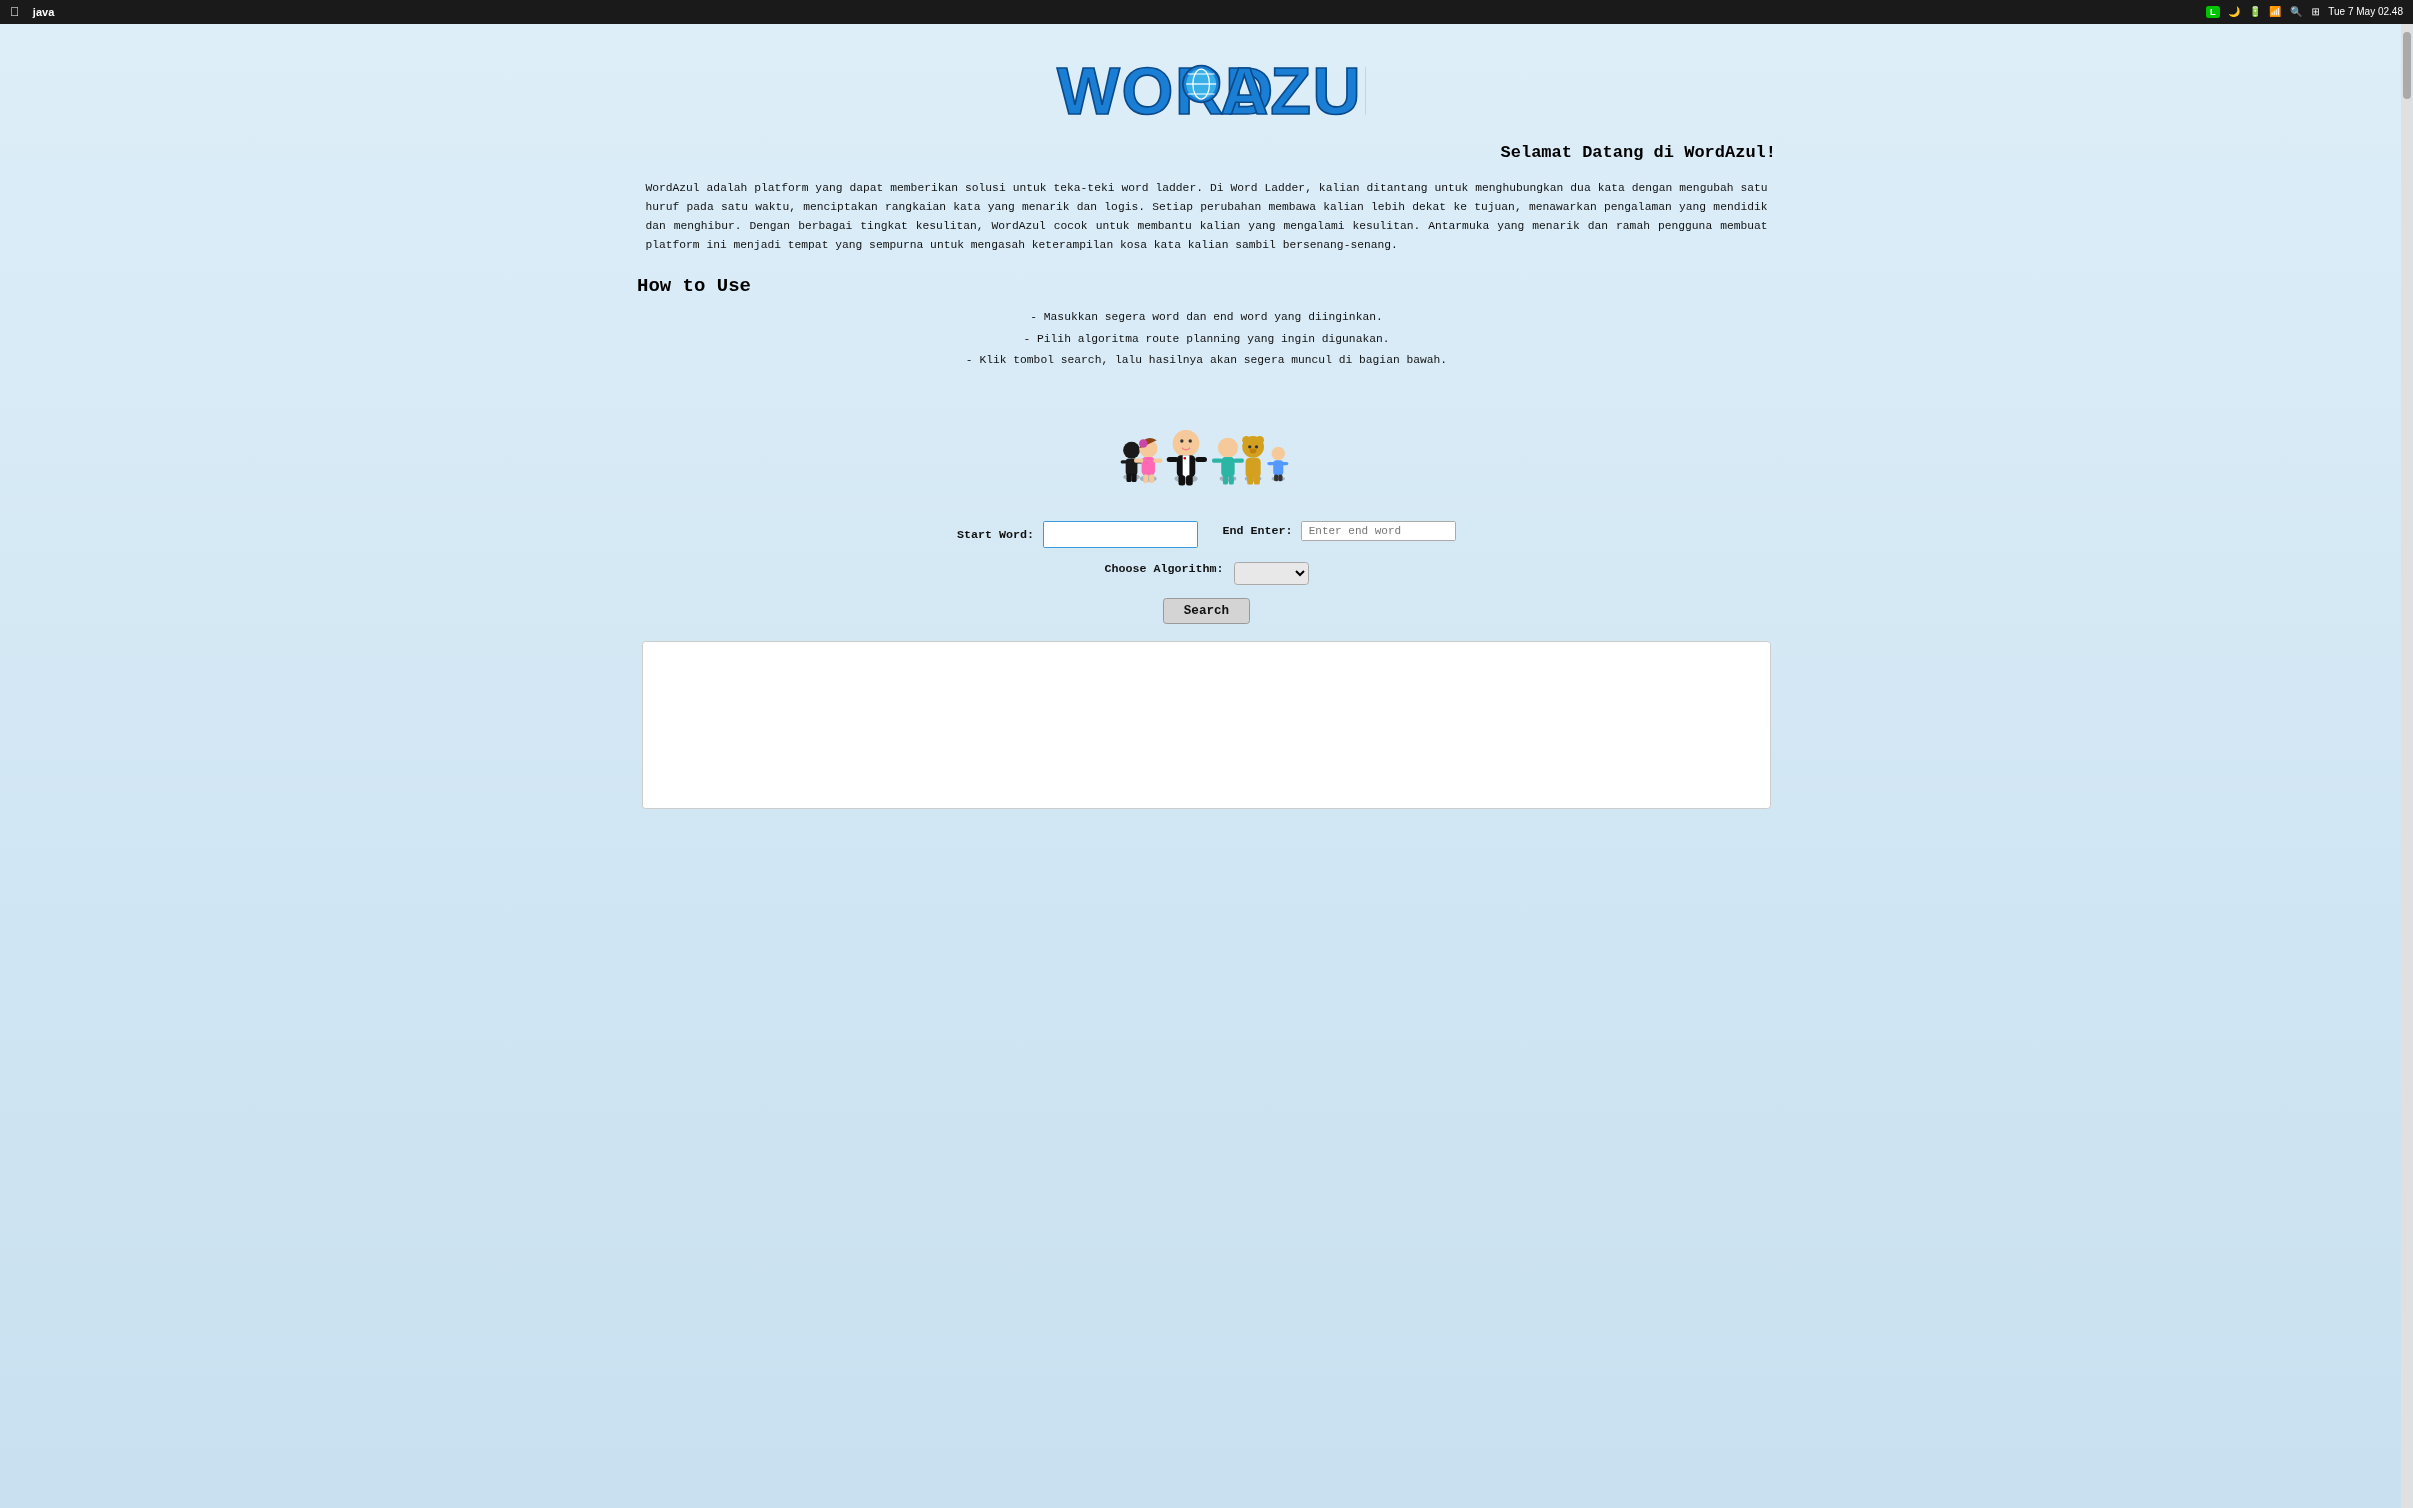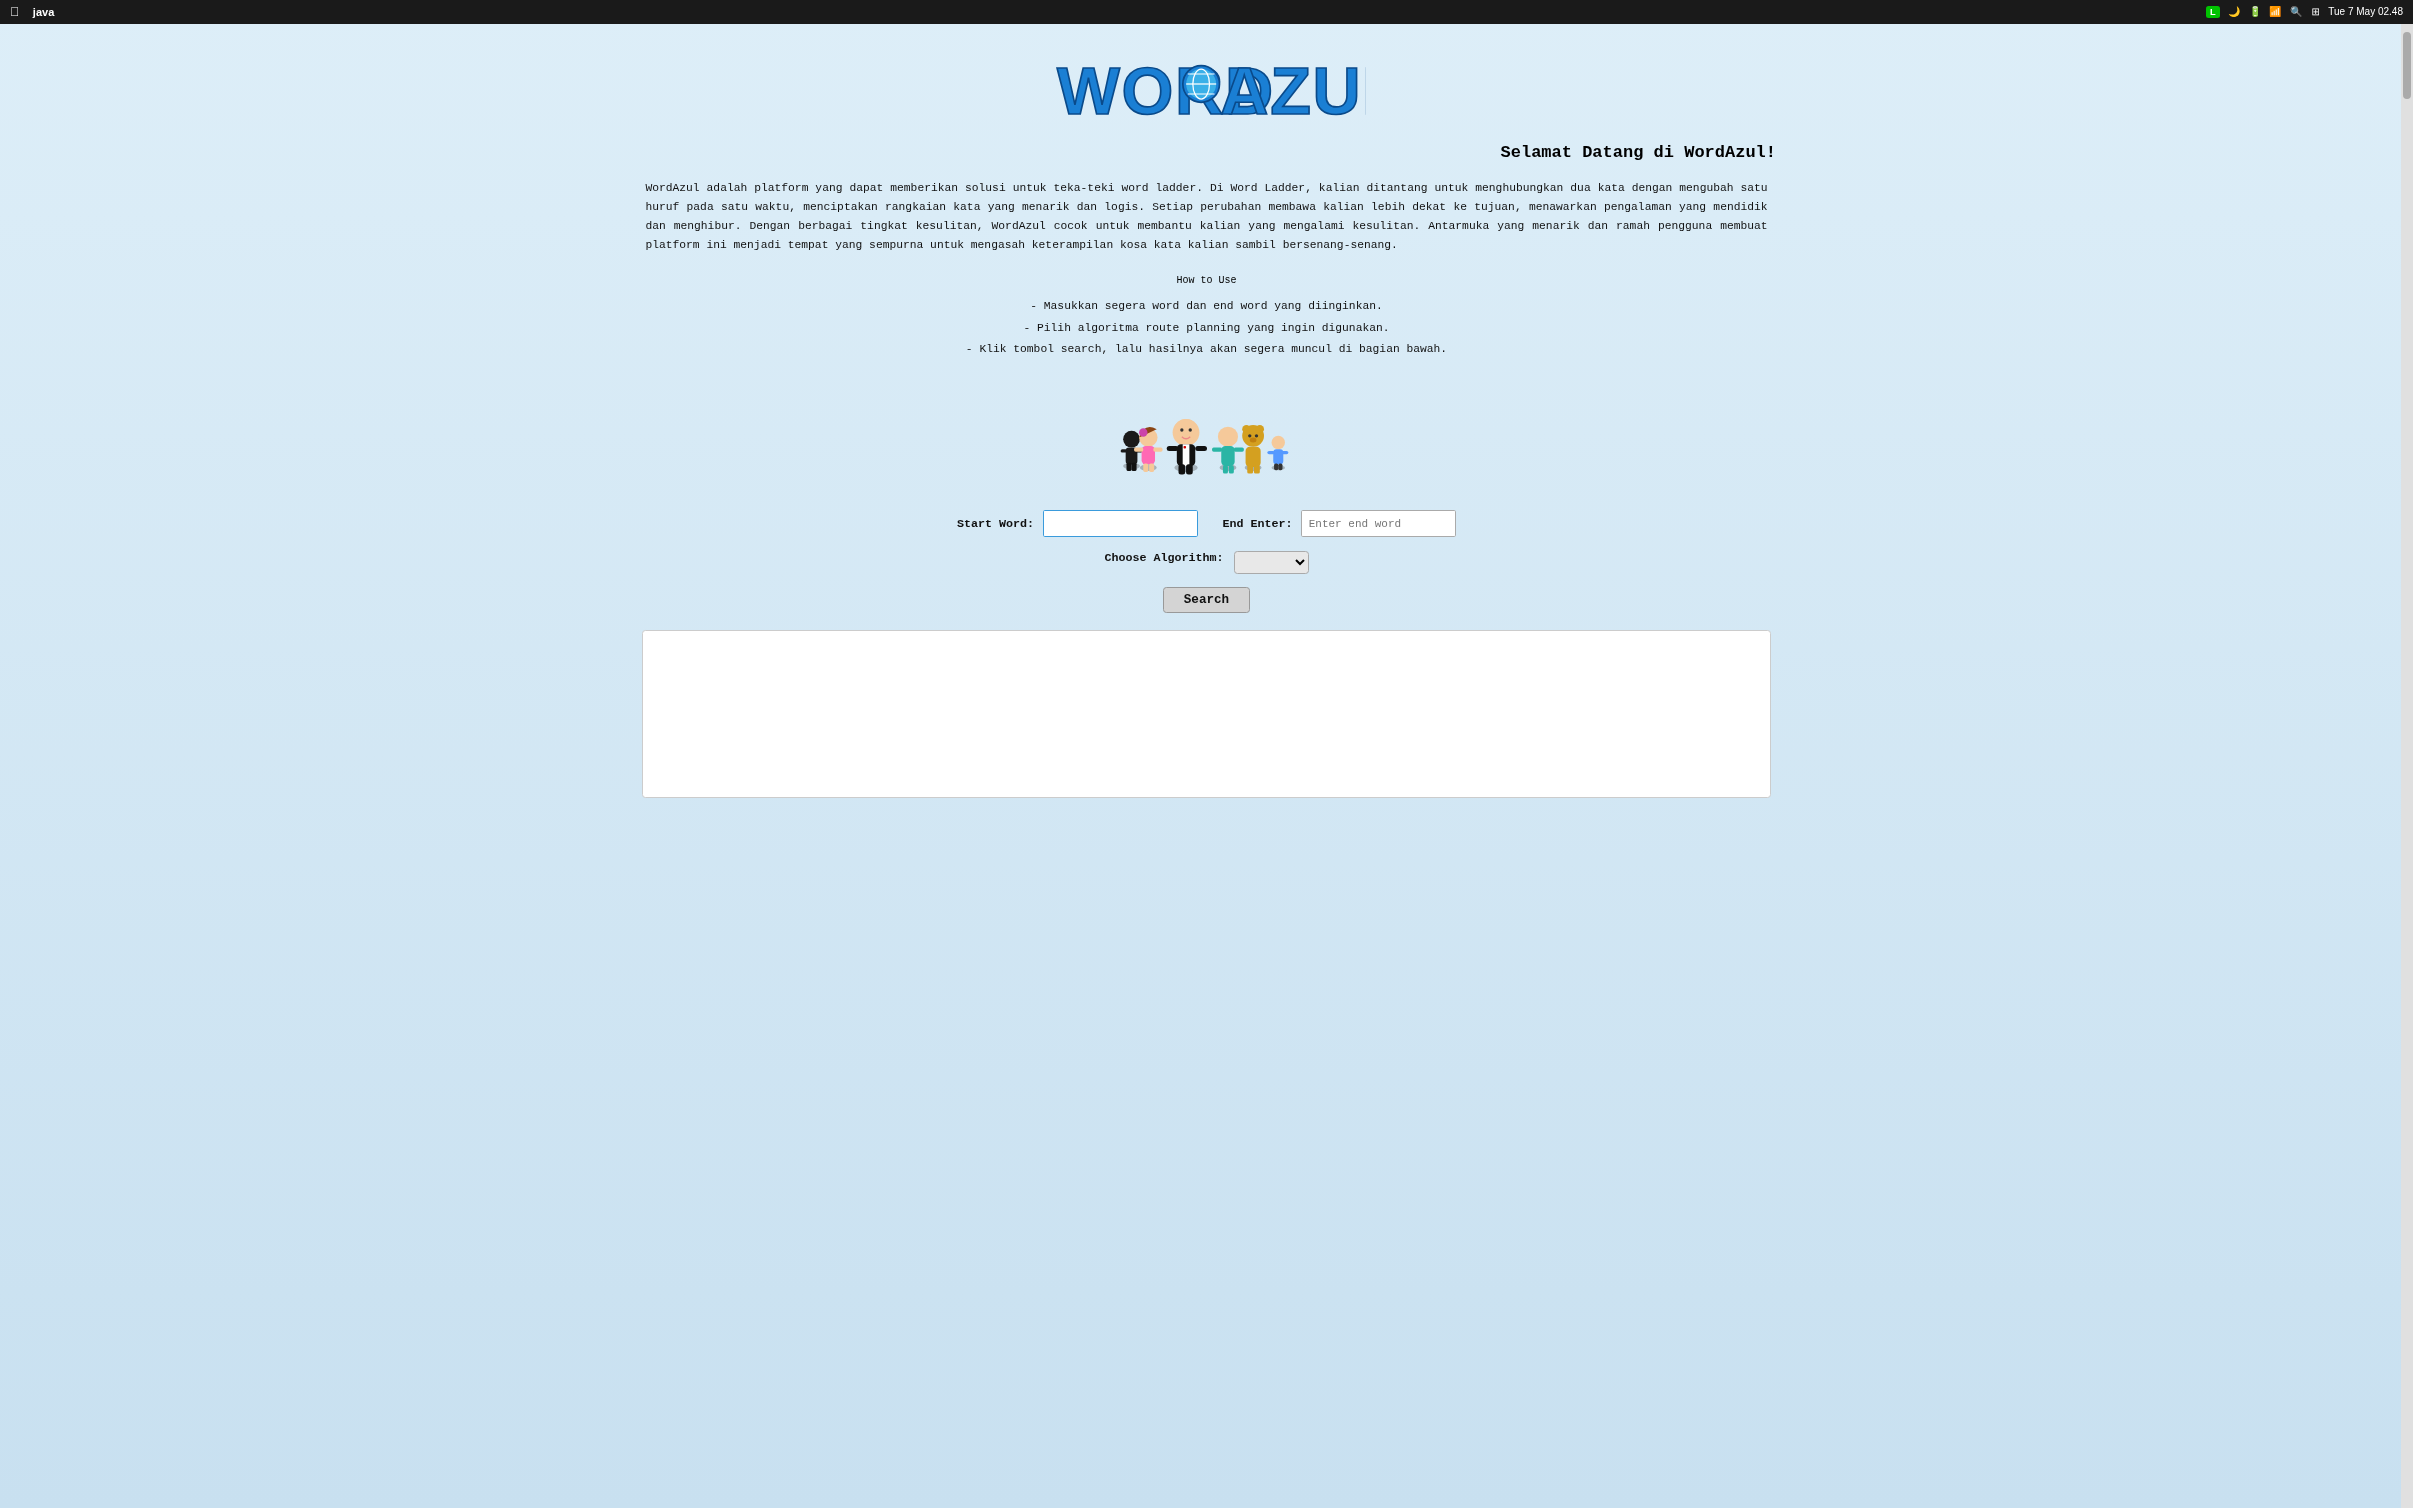--- a/index.html
+++ b/index.html
@@ -91,24 +91,23 @@
       font-family: 'Courier New', Courier, monospace;
       font-size: 11.3px;
       line-height: 1.7;
       color: #111;
       text-align: justify;
       margin: 0 8.4px 20px 8.4px;
     }
 
     
     .how-to-use-heading {
-      text-align: center;
-      font-family: 'Courier New', Courier, monospace;
-      font-size: 10px;
-      font-weight: normal;
+      font-family: 'Courier New', Courier, monospace;
+      font-size: 19px;
+      font-weight: bold;
       margin-bottom: 10px;
       color: #000;
     }
 
     .how-to-use-list {
       font-family: 'Courier New', Courier, monospace;
       font-size: 11.3px;
       line-height: 1.9;
       color: #111;
       text-align: center;
@@ -160,21 +159,21 @@
       border: 1.7px solid #3a9bdc;
       border-radius: 1.7px;
       padding: 3.4px 6.7px;
       font-family: 'Courier New', Courier, monospace;
       font-size: 11px;
       background: #fff;
       outline: none;
     }
     .end-word-input {
       width: 155px;
-      height: 27px;
+      height: 20px;
       border: 0.8px solid #aaa;
       border-radius: 1.7px;
       padding: 3.4px 6.7px;
       font-family: 'Courier New', Courier, monospace;
       font-size: 11px;
       background: #fff;
       color: #aaa;
       outline: none;
     }
 

